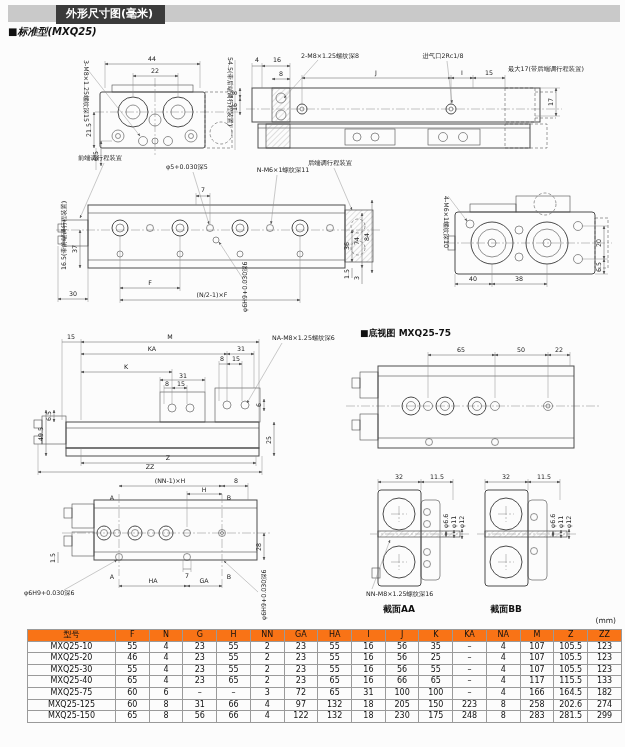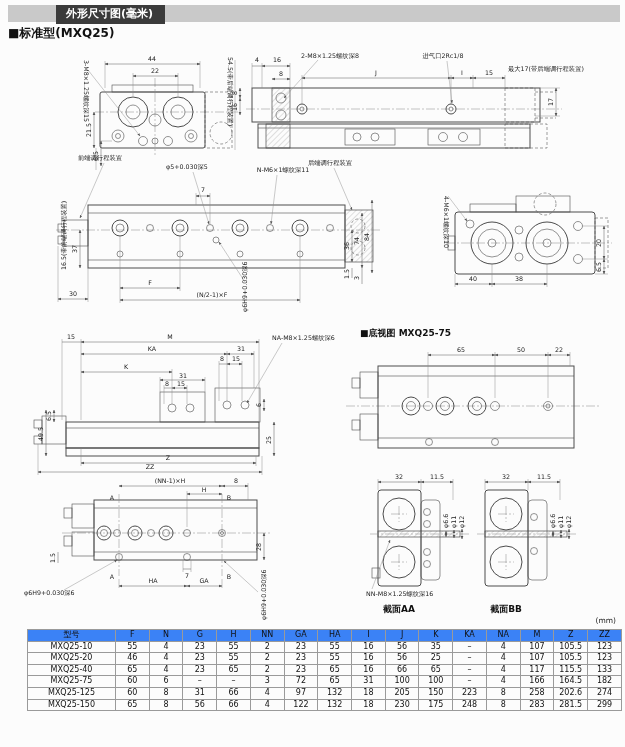--- a/index.html
+++ b/index.html
@@ -1,40 +1,40 @@
 <!DOCTYPE html>
 <html><head>
 <meta charset="utf-8">
 <style>
   html,body{margin:0;padding:0;}
   body{width:625px;height:747px;position:relative;background:#fcfcfc;
        font-family:"DejaVu Sans","Liberation Sans",sans-serif;overflow:hidden;}
   .title-bar{position:absolute;left:8px;top:5px;width:612px;height:17px;background:#c9c9c9;}
   .title-box{position:absolute;left:0;top:0;height:17px;background:#3b3b3b;color:#fff;
              font-size:11px;font-weight:bold;padding:2px 12px 0 10px;line-height:14px;white-space:nowrap;margin-left:48px;}
-  .subtitle{position:absolute;left:8px;top:25px;font-size:12px;font-weight:bold;color:#111;}
+  .subtitle{position:absolute;left:8px;top:25px;font-size:10px;font-weight:bold;color:#111;font-style:italic;}
   svg{position:absolute;left:0;top:0;}
   .ol{fill:none;stroke:#4c4c4c;stroke-width:1;}
   .tl{fill:none;stroke:#4c4c4c;stroke-width:.6;}
   .dl{stroke:#666;stroke-width:.55;fill:none;}
   .xl{stroke:#888;stroke-width:.45;fill:none;}
   .cl{stroke:#8a8a8a;stroke-width:.5;stroke-dasharray:9 2 2 2;fill:none;}
   .hd{stroke:#5a5a5a;stroke-width:.6;stroke-dasharray:3 2;fill:none;}
   .ht{fill:url(#h);stroke:#4c4c4c;stroke-width:.7;}
   text.d{font-size:6.3px;fill:#1c1c1c;}
   text.l{font-size:6.3px;fill:#1c1c1c;}
   text.c{font-size:9px;fill:#111;font-weight:bold;}
   text.t{font-size:9px;fill:#111;font-weight:bold;}
   .mid{text-anchor:middle;}
   .end{text-anchor:end;}
   table.dims{position:absolute;left:27px;top:629px;width:595px;border-collapse:collapse;
              font-size:8px;color:#111;table-layout:fixed;}
   table.dims th,table.dims td{border:0.5px solid #9a9a9a;text-align:center;
              padding:0;height:10.6px;line-height:10.6px;overflow:hidden;white-space:nowrap;}
-  table.dims th{background:#3b82f6;font-weight:normal;}
+  table.dims th{background:#f97316;font-weight:normal;}
   table.dims{border:1px solid #555;}
   table.dims col.model{width:88px;}
 </style>
 </head>
 <body>
 
 <div class="title-bar">
   <div class="title-box">外形尺寸图(毫米)</div>
 </div>
 <div class="subtitle">■标准型(MXQ25)</div>
@@ -569,20 +569,38 @@
         <td>16</td>
         <td>56</td>
         <td>25</td>
         <td>–</td>
         <td>4</td>
         <td>107</td>
         <td>105.5</td>
         <td>123</td>
       </tr>
       <tr>
+        <td>MXQ25-30</td>
+        <td>55</td>
+        <td>4</td>
+        <td>23</td>
+        <td>55</td>
+        <td>2</td>
+        <td>23</td>
+        <td>55</td>
+        <td>16</td>
+        <td>56</td>
+        <td>55</td>
+        <td>–</td>
+        <td>4</td>
+        <td>107</td>
+        <td>105.5</td>
+        <td>123</td>
+      </tr>
+      <tr>
         <td>MXQ25-40</td>
         <td>65</td>
         <td>4</td>
         <td>23</td>
         <td>65</td>
         <td>2</td>
         <td>23</td>
         <td>65</td>
         <td>16</td>
         <td>66</td>

